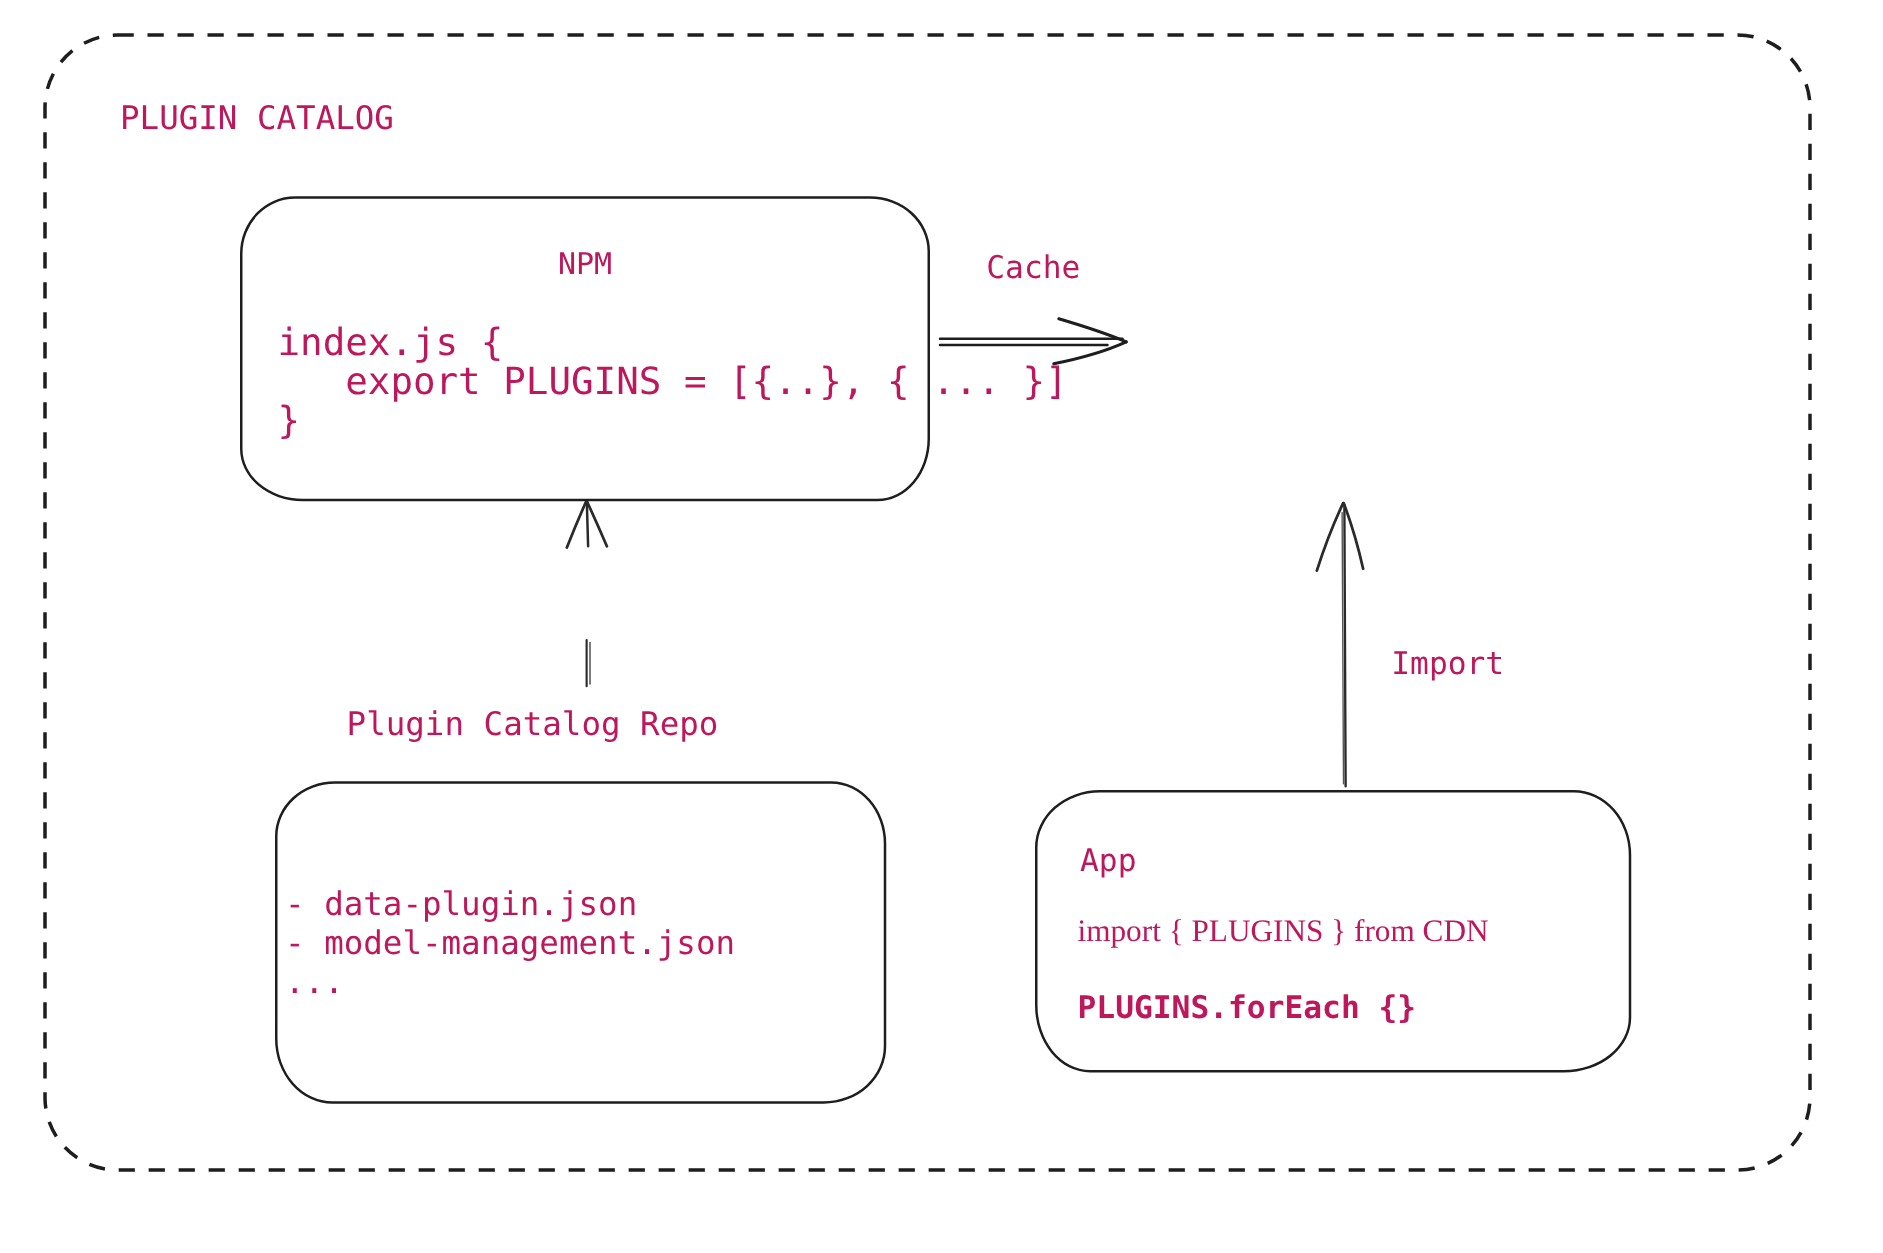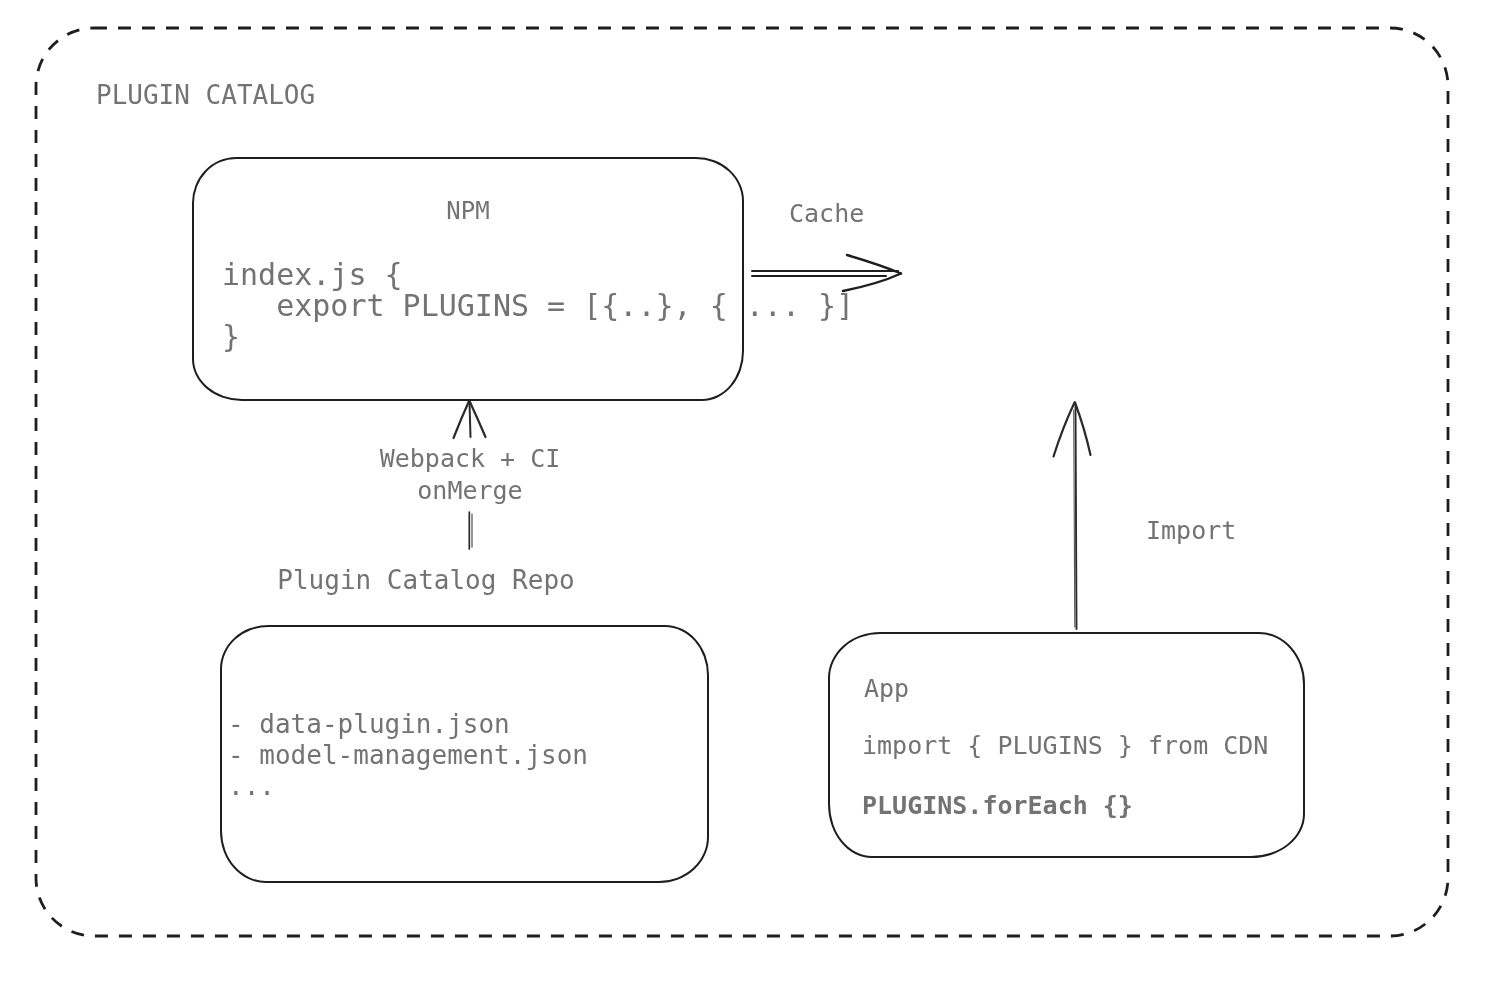--- a/index.html
+++ b/index.html
@@ -6,21 +6,21 @@
     margin: 0;
     padding: 0;
     background: #ffffff;
   }
   .canvas {
     position: relative;
     width: 1506px;
     height: 1002px;
     background: #ffffff;
     font-family: "DejaVu Sans Mono", "Liberation Mono", monospace;
-    color: #737373;
+    color: #be185d;
     overflow: hidden;
   }
   .arrows {
     position: absolute;
     left: 0; top: 0;
     width: 1506px; height: 1002px;
   }
   .diagram-title {
     position: absolute;
     left: 96px; top: 79px;
@@ -74,21 +74,21 @@
     line-height: 32px;
     white-space: pre-line;
     background: #ffffff;
   }
   .cache-label { left: 789px; top: 198px; }
   .build-label {
     left: 330px; top: 443px;
     width: 280px;
     text-align: center;
   }
-  .import-label { left: 1113px; top: 515px; margin-left: 33px; }
+  .import-label { left: 1113px; top: 515px; }
   .repo-title {
     position: absolute;
     left: 236px; top: 564px;
     width: 380px;
     text-align: center;
     font-size: 26px;
     line-height: 32px;
   }
   .box-repo {
     left: 220px; top: 625px;
@@ -112,20 +112,21 @@
     left: 34px; top: 39px;
     font-size: 25px;
     line-height: 32px;
   }
   .app-line-1 {
     position: absolute;
     left: 32px; top: 96px;
     font-size: 25px;
     line-height: 32px;
     white-space: pre;
+    font-family: Liberation Serif, serif;
   }
   .app-line-2 {
     position: absolute;
     left: 32px; top: 156px;
     font-size: 25px;
     line-height: 32px;
     white-space: pre;
     font-weight: bold;
   }
 </style>
@@ -166,22 +167,20 @@
   <div class="box box-npm">
     <div class="npm-title">NPM</div>
     <pre class="npm-code">index.js {
    export PLUGINS = [{..}, { ... }]
 }</pre>
   </div>
 
   <div class="edge-label cache-label">Cache</div>
 
 
-  <div class="edge-label build-label">Webpack + CI
-onMerge</div>
 
   <div class="edge-label import-label">Import</div>
 
   <div class="repo-title">Plugin Catalog Repo</div>
   <div class="box box-repo">
     <div class="repo-files">- data-plugin.json
 - model-management.json
 ...</div>
   </div>
 

